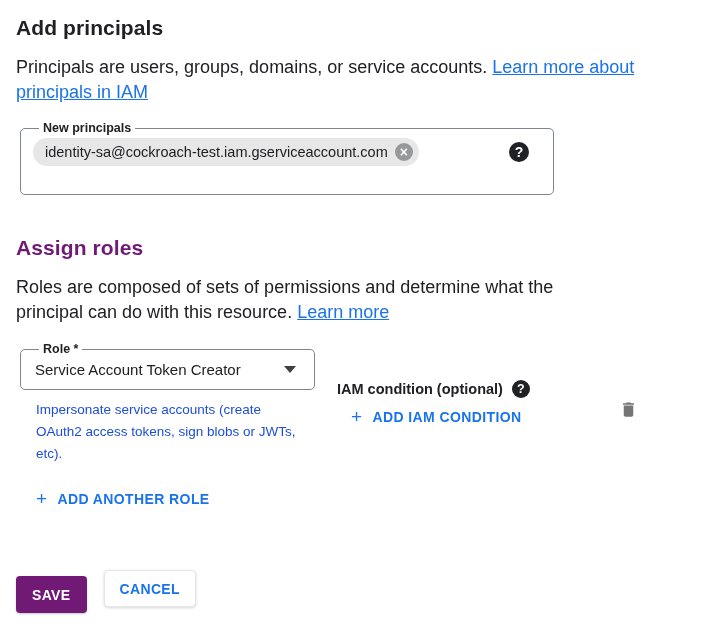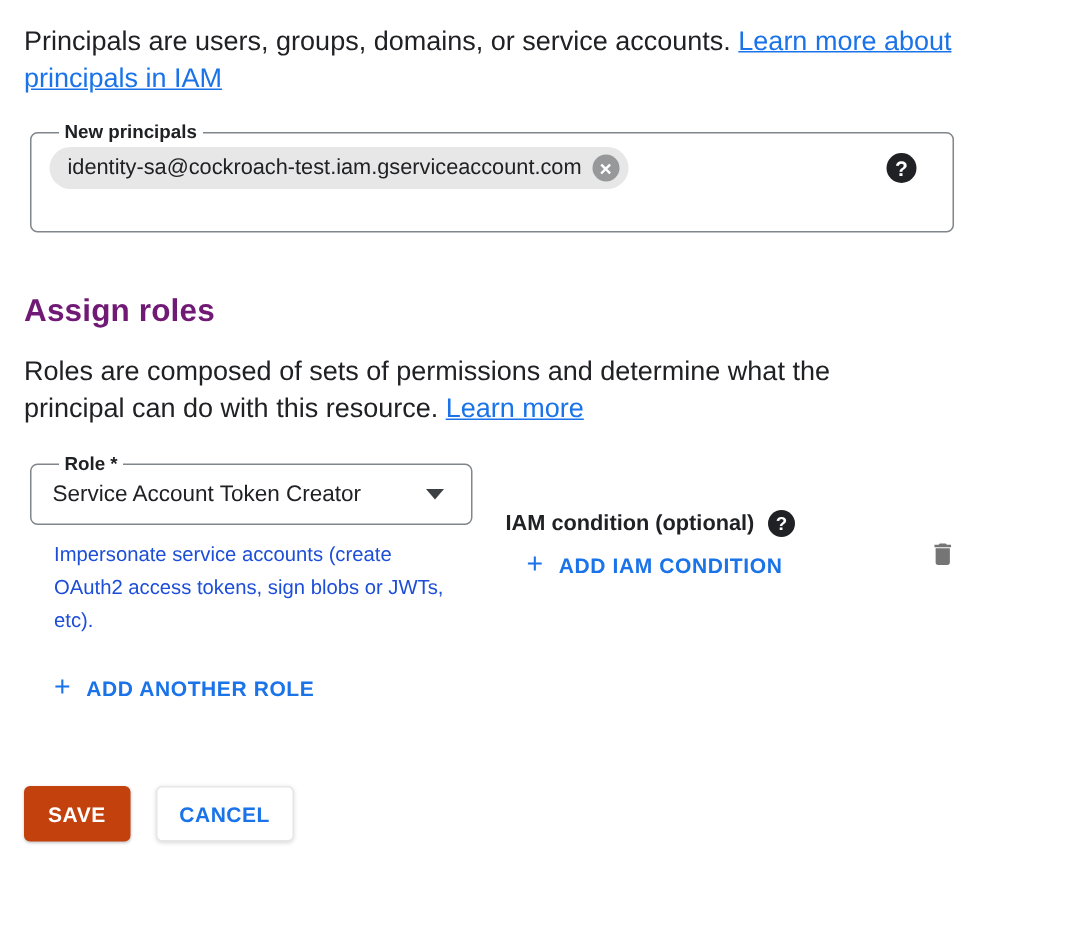--- a/index.html
+++ b/index.html
@@ -32,21 +32,21 @@
   fieldset.outlined {
     border: 1px solid #80868b; border-radius: 5px;
     padding: 0 12px; background: #fff;
   }
   fieldset.outlined legend {
     font-size: 12.5px; font-weight: 700; color: #202124;
     padding: 0 4px; margin-left: 6px; line-height: 14px;
   }
 
   .principals-field {
-    margin: 16px 0 0 20px; width: 616px; height: 74px; cursor: text;
+    margin: 16px 0 0 20px; width: 534px; height: 74px; cursor: text;
   }
   .chip-row { display: flex; align-items: flex-start; padding-top: 3px; }
   .chip {
     display: inline-flex; align-items: center; max-width: 480px;
     background: #e7e7e7; border-radius: 14px; height: 28px;
     padding: 0 6px 0 12px; font-size: 14.5px; color: #202124; white-space: nowrap;
   }
   .chip-close {
     width: 18px; height: 18px; border-radius: 50%; flex: none;
     background: #97989a; color: #ffffff; display: flex; align-items: center;
@@ -97,33 +97,35 @@
   }
 
   .add-another { margin: 26px 0 0 36px; display: flex; }
 
   .actions { display: flex; align-items: center; gap: 17px; margin: 57px 0 0 16px; }
   .btn {
     height: 37px; border-radius: 4px; font-family: "Liberation Sans", sans-serif;
     font-size: 14px; font-weight: 700; letter-spacing: 0.35px; cursor: pointer;
   }
   .btn.primary {
-    background: #c2410c; color: #ffffff; border: none; padding: 0 16px;
+    background: #701a75; color: #ffffff; border: none; padding: 0 16px;
     box-shadow: 0 1px 2px rgba(60,64,67,0.3);
+    margin-top: 12px;
   }
   .btn.secondary {
     background: #ffffff; color: #1a73e8; border: 1px solid #e6e6e6; padding: 0 15px;
     box-shadow: 0 1px 3px rgba(60,64,67,0.2);
   }
 </style>
 </head>
 <body>
 
 <div class="container">
 
+  <h1 class="section-title">Add principals</h1>
 
   <p class="desc intro"><span>Principals are users, groups, domains, or service accounts. </span><a class="link">Learn more about principals in IAM</a></p>
 
   <fieldset class="outlined principals-field">
     <legend>New principals</legend>
     <div class="chip-row">
       <span class="chip">
         <span>identity-sa@cockroach-test.iam.gserviceaccount.com</span>
         <span class="chip-close">×</span>
       </span>

